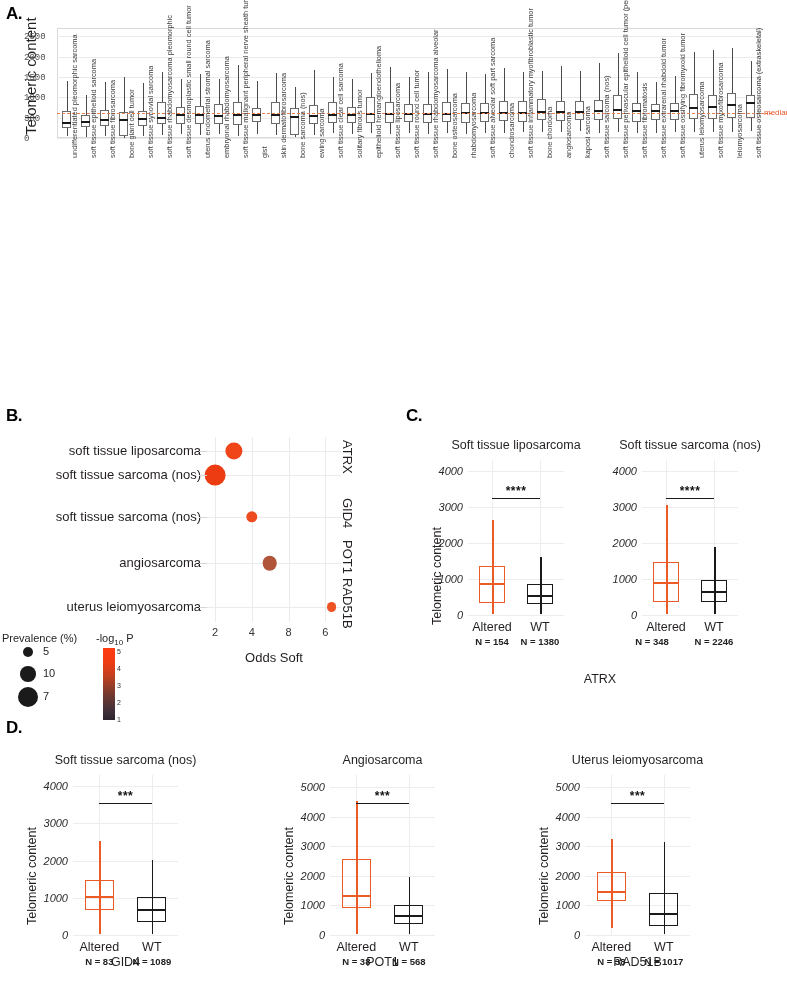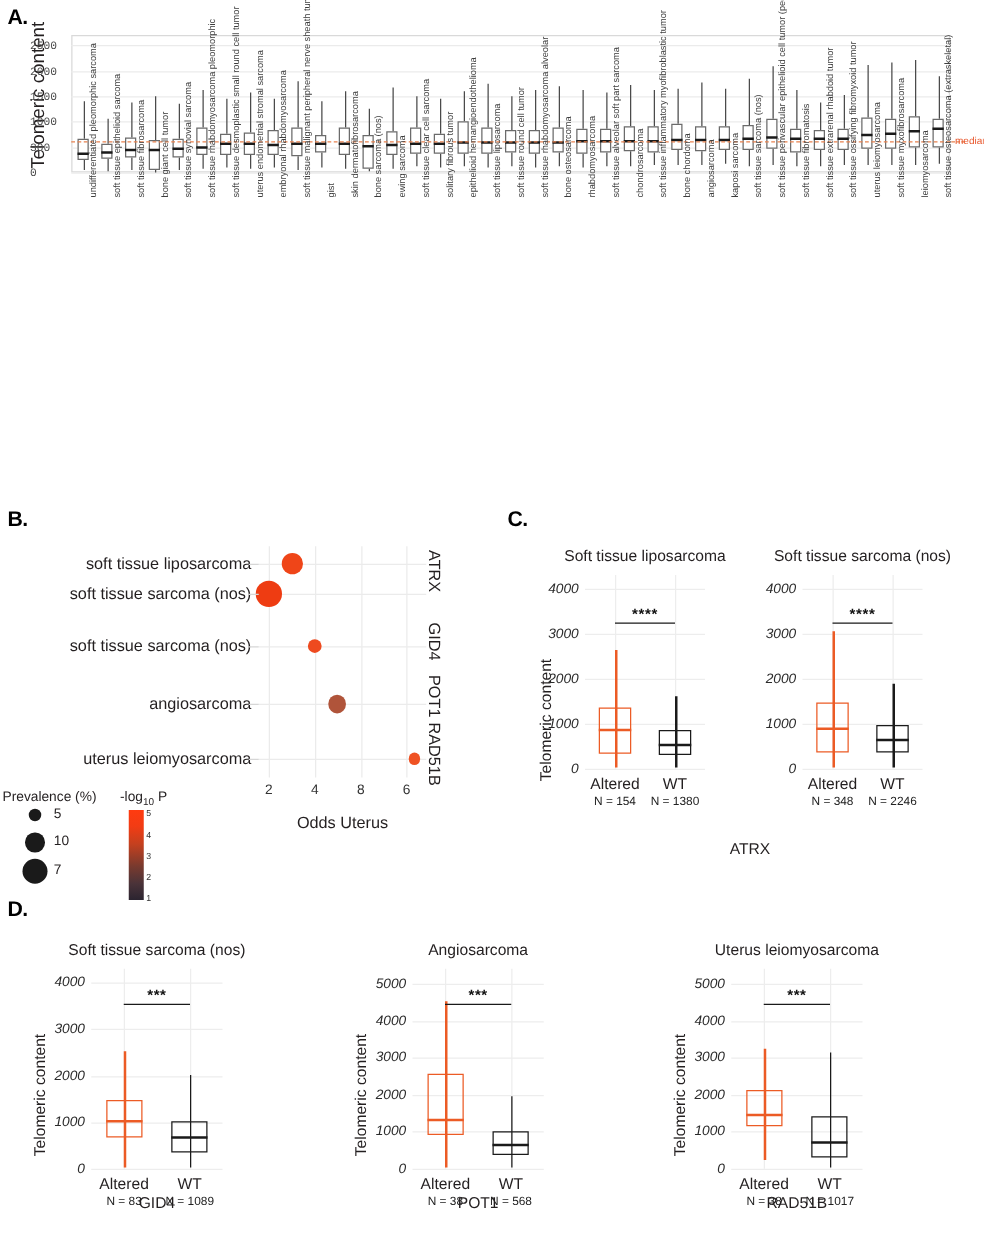--- a/index.html
+++ b/index.html
@@ -86,21 +86,21 @@
   .mini .ytick { position:absolute; right:100%; margin-right:5px; font-size:11px; color:#2b2b2b;
                  transform:translateY(-50%); white-space:nowrap;font-style:italic; }
   .mini .bx { position:absolute; }
   .mini .bx .wh { position:absolute; left:50%; width:1.6px; }
   .mini .bx .rc { position:absolute; left:0; right:0; border-width:1.6px; border-style:solid; background:transparent; }
   .mini .bx .md { position:absolute; left:0; right:0; height:2.2px; }
   .mini .sigline { position:absolute; height:1.4px; background:#1a1a1a; }
   .mini .sigstar { position:absolute; font-size:12px; font-weight:bold; letter-spacing:0.5px;
                    transform:translateX(-50%); color:#111; }
   .grp-name { position:absolute; font-size:12.5px; transform:translateX(-50%); white-space:nowrap; }
-  .grp-n { position:absolute; font-size:9.5px; transform:translateX(-50%); white-space:nowrap; color:#222; }
+  .grp-n { position:absolute; font-size:9.5px; transform:translateX(-50%); white-space:nowrap; color:#222;font-weight:bold; }
   .chart-title { position:absolute; font-size:12.5px; transform:translateX(-50%); white-space:nowrap; }
   .gene-axis { position:absolute; font-size:12.5px; transform:translateX(-50%); white-space:nowrap; }
   .ylab-mini {
     position:absolute; font-size:12.5px; white-space:nowrap;
     transform-origin:0 0; transform:rotate(-90deg);
   }
 </style>
 </head>
 <body>
 
@@ -397,21 +397,21 @@
     <div class="genelabB" style="left: 355px; top: 498px;">GID4</div>
     <div class="genelabB" style="left: 355px; top: 540px;">POT1</div>
     <div class="genelabB" style="left: 355px; top: 578px;">RAD51B</div>
   </div>
 <div id="panelB-xticks">
     <div class="xtickB" style="left: 215px; top: 626px;">2</div>
     <div class="xtickB" style="left: 251.8px; top: 626px;">4</div>
     <div class="xtickB" style="left: 288.6px; top: 626px;">8</div>
     <div class="xtickB" style="left: 325.3px; top: 626px;">6</div>
   </div>
-<div id="orLabel" style="left:274px; top:650px; transform:translateX(-50%);">Odds Uterus</div>
+<div id="orLabel" style="left:274px; top:650px; transform:translateX(-50%);">Odds Soft</div>
 
 <div class="legend-txt" style="left:2px; top:632px;">Prevalence (%)</div>
 <div id="prevalence-legend">
     <div class="legend-dot" style="left: 22.8px; top: 646.8px; width: 10.4px; height: 10.4px;"></div>
     <div class="legend-txt" style="left: 43px; top: 645px;">5</div>
     <div class="legend-dot" style="left: 20.2px; top: 666.2px; width: 15.6px; height: 15.6px;"></div>
     <div class="legend-txt" style="left: 43px; top: 667px;">10</div>
     <div class="legend-dot" style="left: 17.6px; top: 686.6px; width: 20.8px; height: 20.8px;"></div>
     <div class="legend-txt" style="left: 43px; top: 690px;">7</div>
   </div>
@@ -456,21 +456,21 @@
       <div class="bx" style="left: 58.6px; top: 0px; width: 26.9px; height: 155px;">
         <div class="wh" style="top: 97px; height: 57.3px; background: rgb(26, 26, 26);"></div>
         <div class="rc" style="top: 124.4px; height: 19.5px; border-color: rgb(26, 26, 26);"></div>
         <div class="md" style="top: 134.9px; background: rgb(26, 26, 26);"></div>
       </div>
       <div class="sigline" style="left: 24px; width: 48px; top: 38px;"></div>
       <div class="sigstar" style="left: 48px; top: 24px;">****</div>
     </div>
     <div class="chart-title" style="left: 516px; top: 438px;">Soft tissue liposarcoma</div>
     <div class="grp-name" style="left: 666px; top: 620px;">Altered</div>
-    <div class="grp-n" style="left: 666px; top: 636px;">N = 348</div>
+    <div class="grp-n" style="left: 652px; top: 636px;">N = 348</div>
     <div class="grp-name" style="left: 714px; top: 620px;">WT</div>
     <div class="grp-n" style="left: 714px; top: 636px;">N = 2246</div>
     <div class="mini" style="left: 642px; top: 460px; width: 96px; height: 155px;">
       <div class="gl" style="top: 155px;"></div>
       <div class="ytick" style="top: 155px;">0</div>
       <div class="gl" style="top: 119px;"></div>
       <div class="ytick" style="top: 119px;">1000</div>
       <div class="gl" style="top: 82.9px;"></div>
       <div class="ytick" style="top: 82.9px;">2000</div>
       <div class="gl" style="top: 46.9px;"></div>

